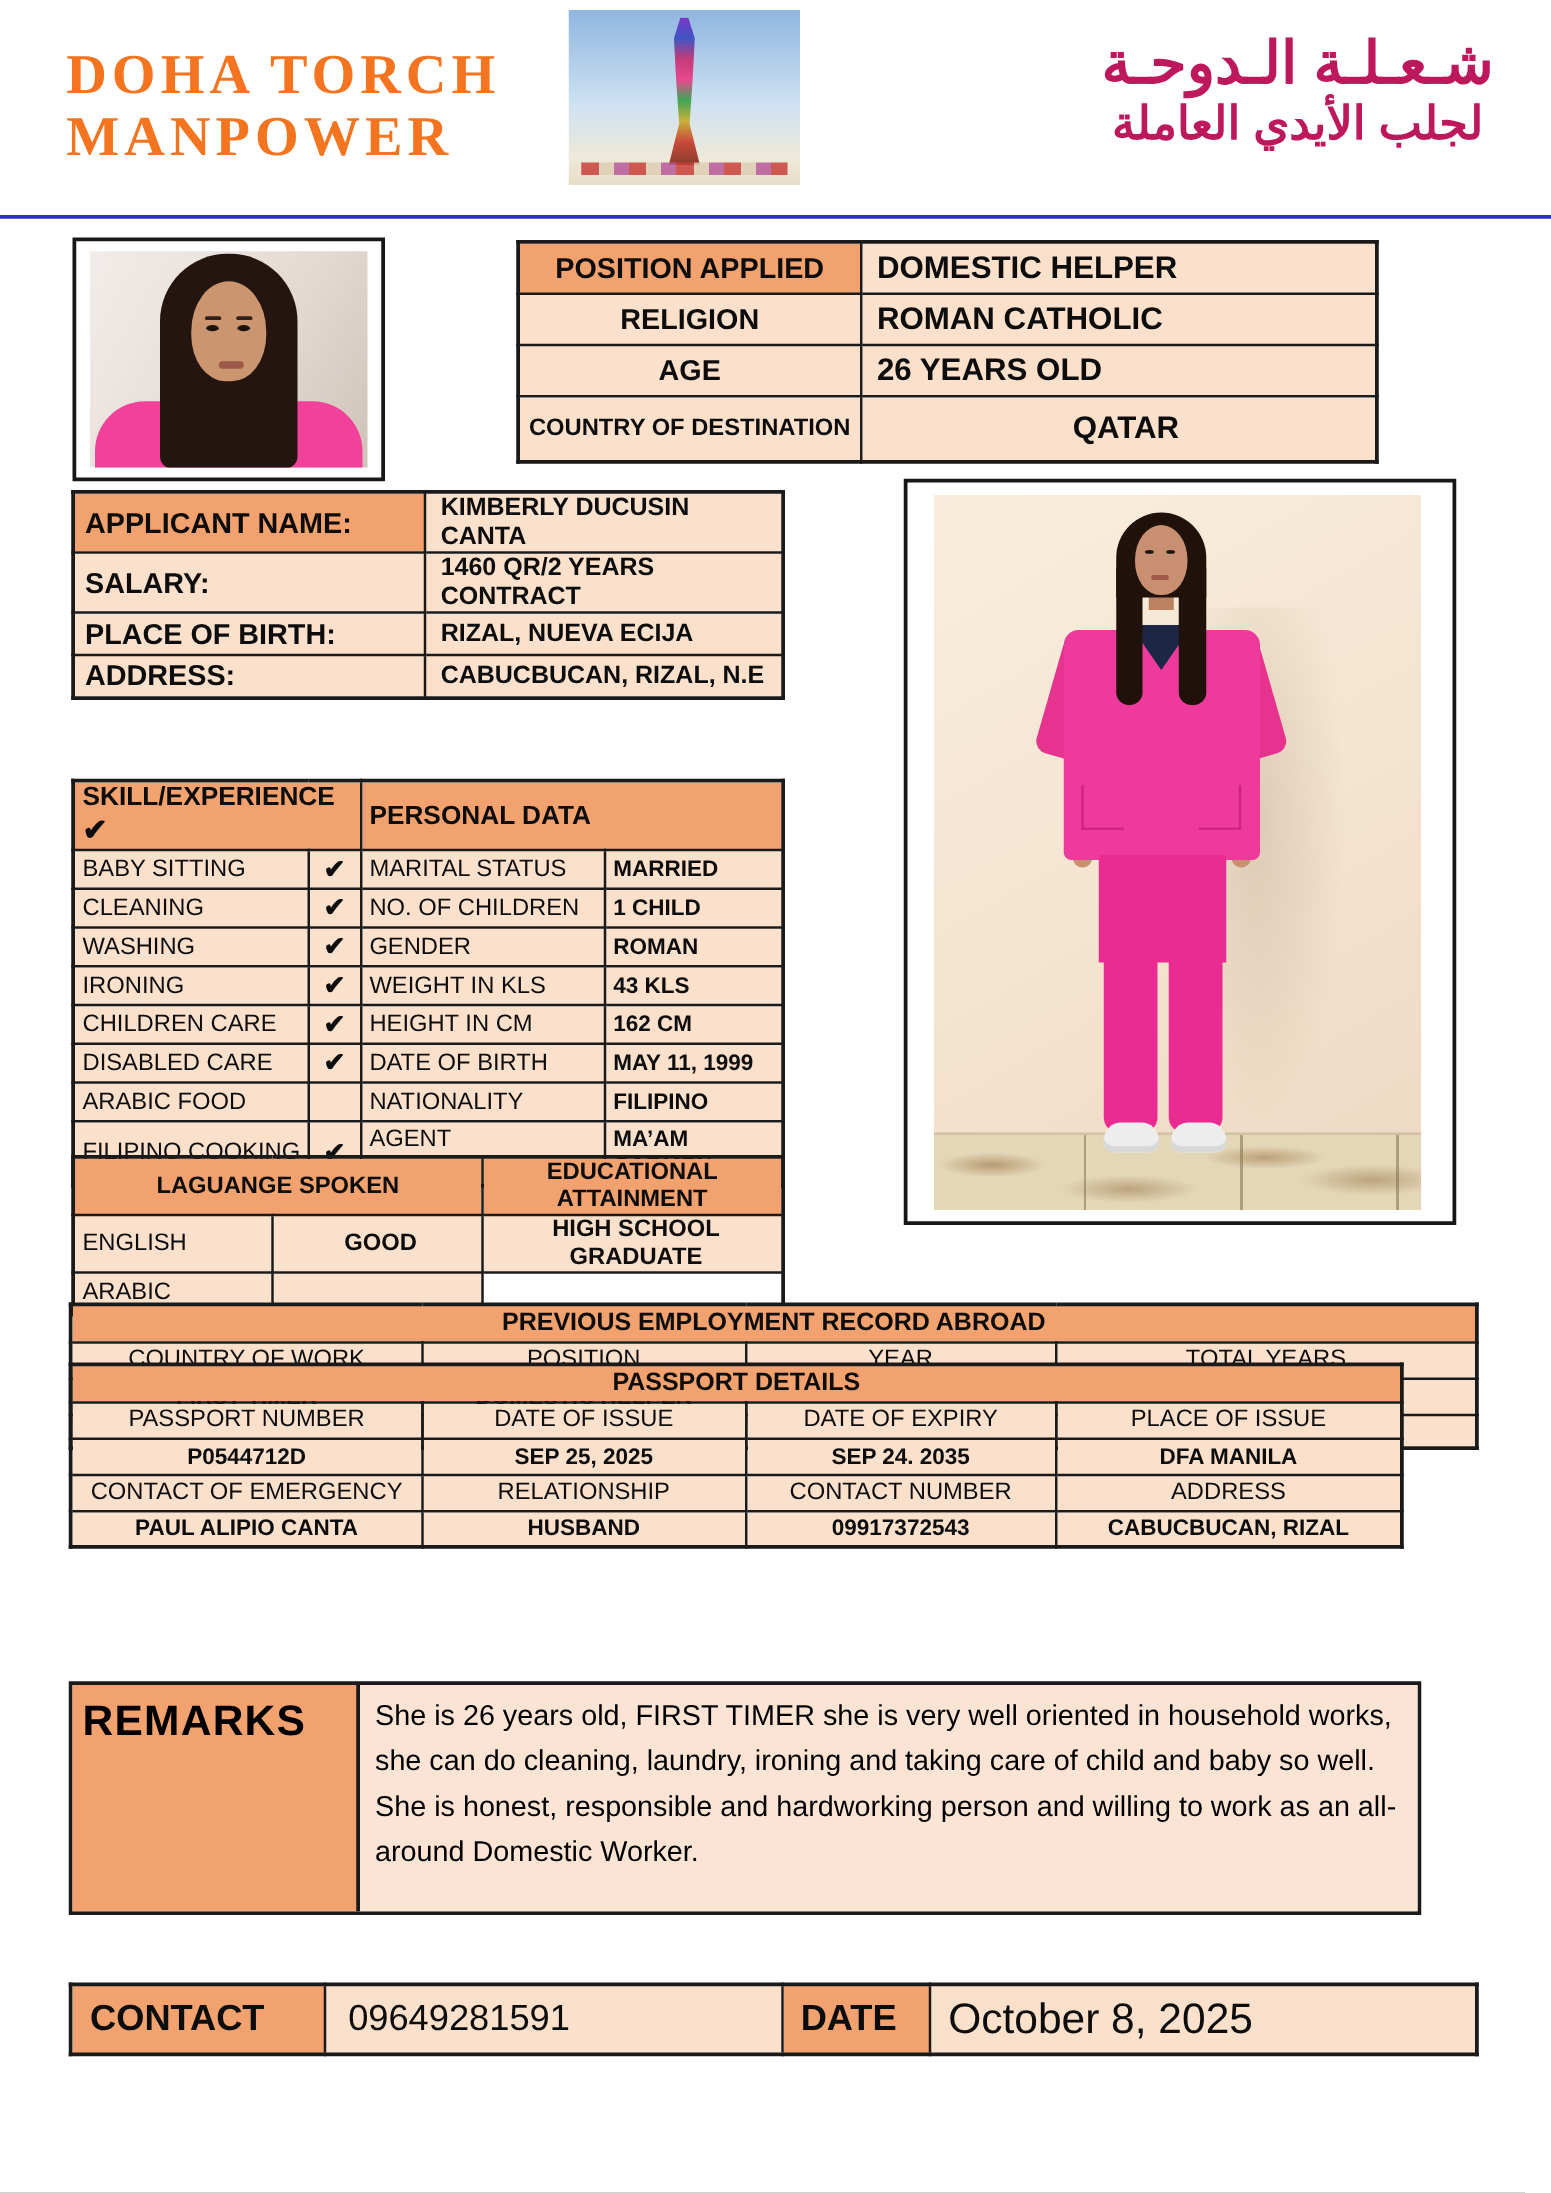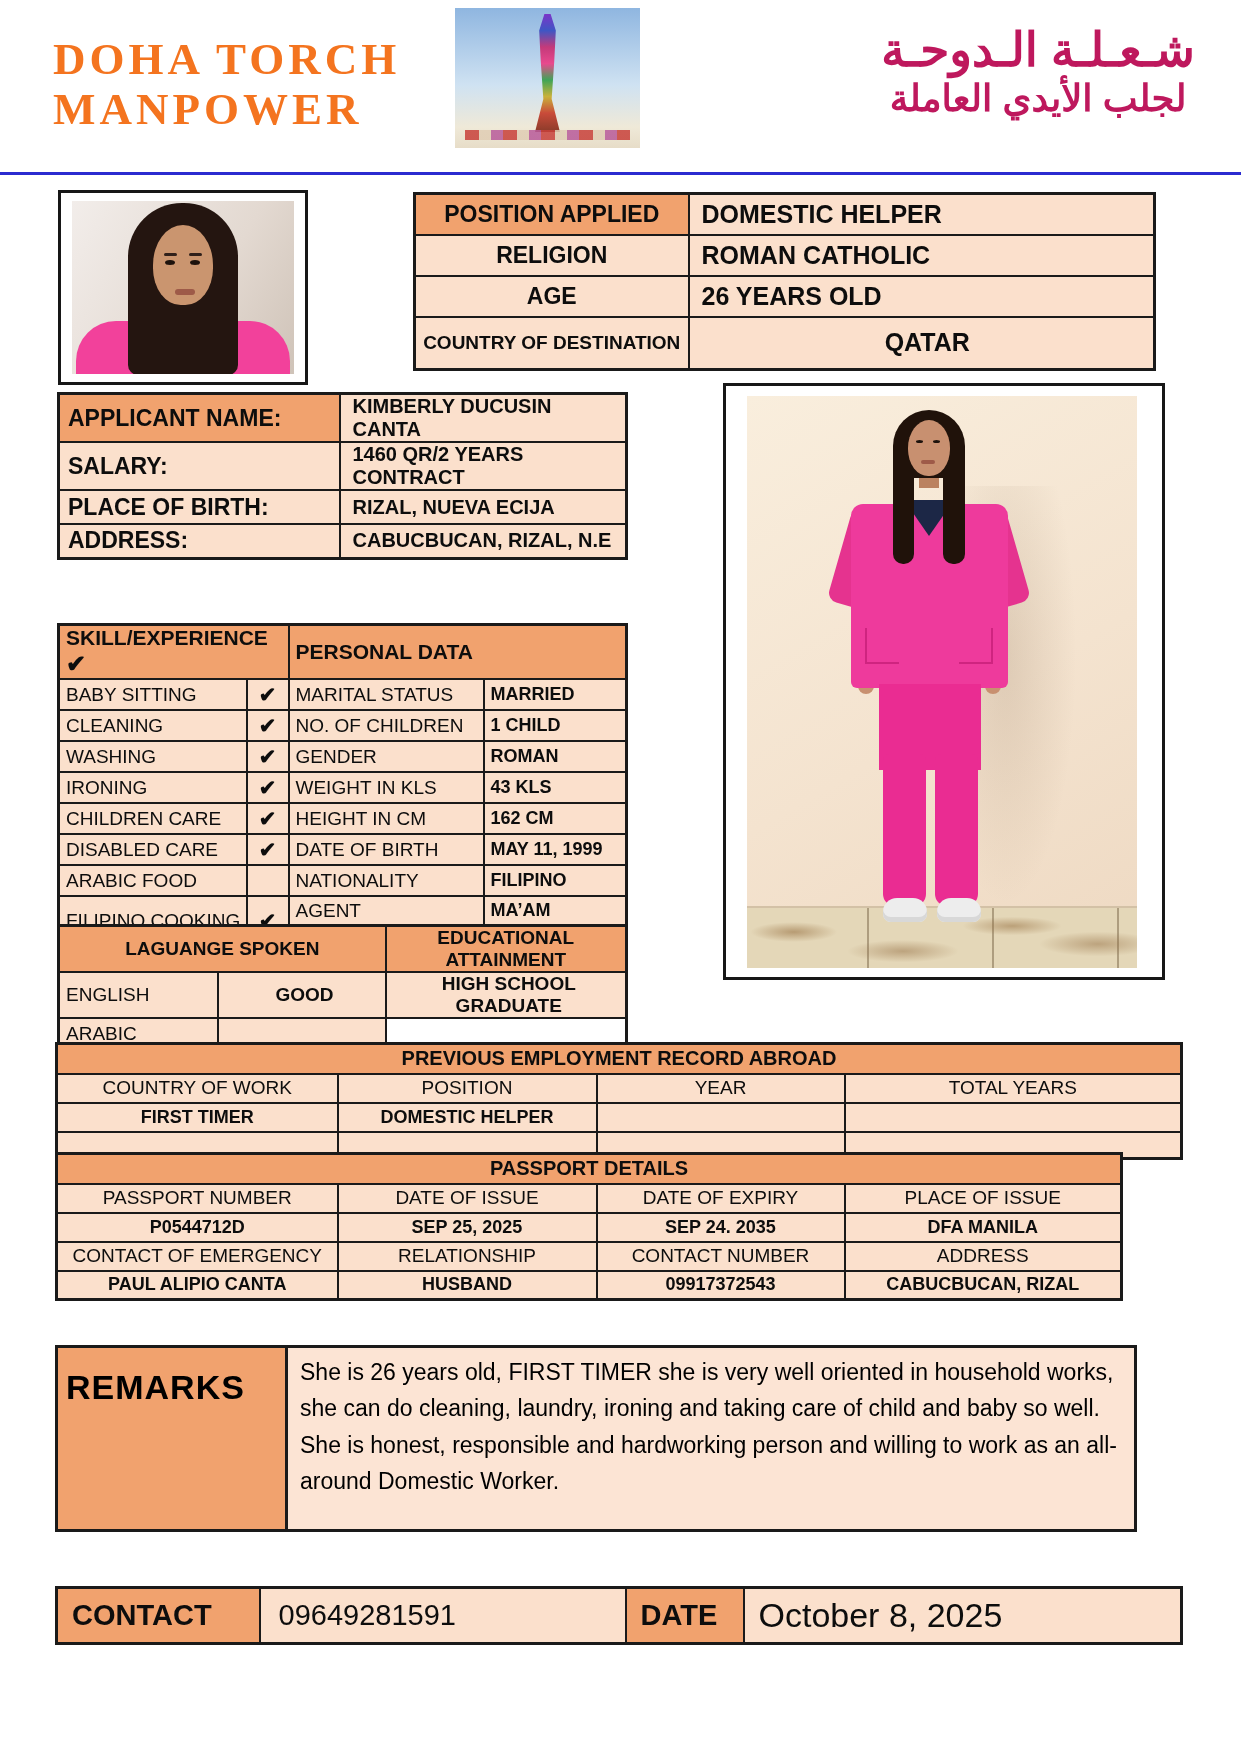--- a/index.html
+++ b/index.html
@@ -93,21 +93,21 @@
   .hdrchk { font-size:24px; font-weight:bold; }
 
   .langtab th { height:30px; font-size:19px; }
   .langtab td { height:33px; font-size:19px; padding-left:6px; }
 
   .widetab th.title { height:30px; font-size:20px; }
   .widetab td { height:29px; font-size:19px; text-align:center; }
   .widetab td.v { font-weight:bold; font-size:18px; }
 
   .remarks-wrap { display:flex; border:3px solid #1a1a1a; }
-  .remarks-label { width:230px; background:#f1a26e; border-right:3px solid #1a1a1a; font-size:34px; font-weight:bold; padding:20px 0 0 8px; letter-spacing:1px; }
+  .remarks-label { width:230px; background:#f1a26e; border-right:3px solid #1a1a1a; font-size:34px; font-weight:bold; padding:10px 0 0 8px; letter-spacing:1px; }
   .remarks-text { flex:1; background:#fce4d4; font-size:23px; line-height:1.58; padding:6px 14px 0 12px; }
 
   .foottab td { height:56px; }
   .foottab .flab { font-size:29px; font-weight:bold; padding-left:14px; }
   .foottab .fval { font-size:29px; padding-left:18px; }
   .foottab .fdate { font-size:34px; padding-left:14px; }
 </style>
 </head>
 <body>
 
@@ -138,21 +138,21 @@
       <div class="hs-hair"></div>
       <div class="hs-face"></div>
       <div class="hs-brow" style="left:92px;top:52px;"></div>
       <div class="hs-brow" style="left:117px;top:52px;"></div>
       <div class="hs-eye" style="left:93px;top:59px;"></div>
       <div class="hs-eye" style="left:118px;top:59px;"></div>
       <div class="hs-mouth"></div>
     </div>
   </div>
 
-  <table class="abs toptab outer3" style="left:413px;top:192px;width:743px;">
+  <table class="abs toptab outer3" style="left:413px;top:192px;width:690px;">
     <colgroup>
         <col style="width:274px">
         <col>
       </colgroup>
     <tbody>
         <tr>
       <td class="lab orange">POSITION APPLIED</td>
       <td class="val">DOMESTIC HELPER</td>
     </tr>
     <tr>
@@ -341,21 +341,21 @@
     </tr>
     <tr style="height:27px;">
       <td style="height:27px;"></td>
       <td style="height:27px;"></td>
       <td style="height:27px;"></td>
       <td style="height:27px;"></td>
     </tr>
   </tbody>
     </table>
 
-  <table class="abs widetab outer3" style="left:55px;top:1152px;width:1068px;">
+  <table class="abs widetab outer3" style="left:55px;top:1090px;width:1068px;">
     <colgroup>
         <col style="width:281px">
         <col style="width:259px">
         <col style="width:248px">
         <col>
       </colgroup>
     <tbody>
         <tr>
       <th class="orange title" colspan="4">PASSPORT DETAILS</th>
     </tr>

